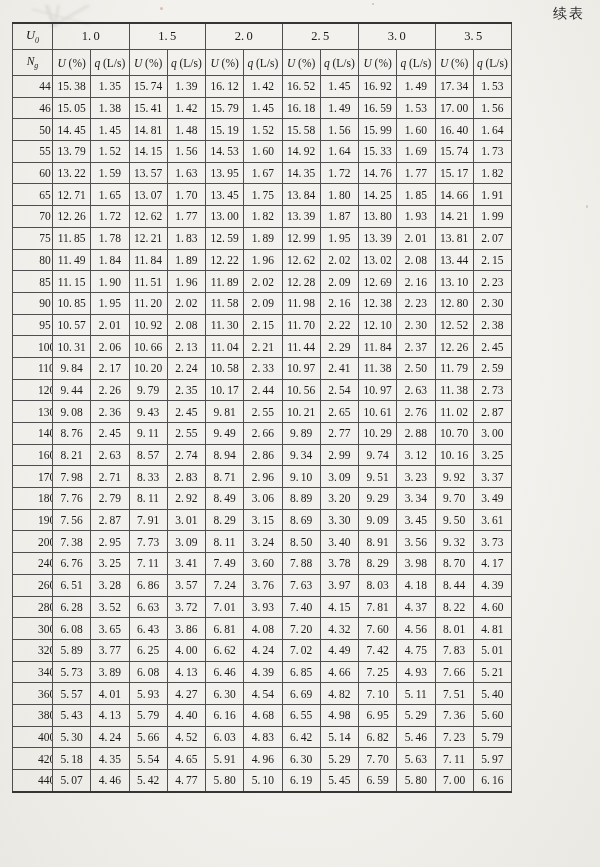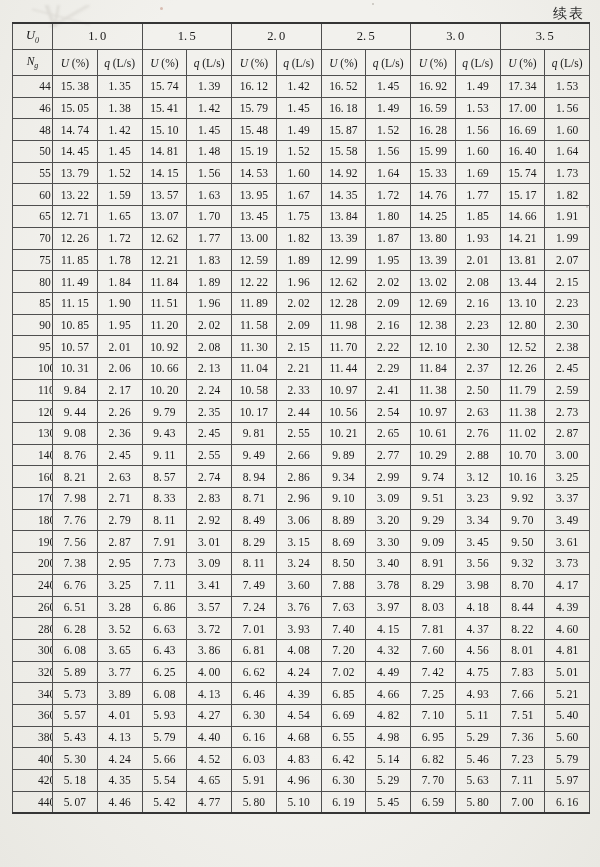--- a/index.html
+++ b/index.html
@@ -28,21 +28,21 @@
   .speck2{left:372px;top:3px;width:2px;height:2px;background:#9a9488;}
   .speck3{left:586px;top:205px;width:2px;height:3px;background:#aaa49a;}
 
   .continued{
     position:absolute;top:5px;right:15px;
     font-size:14px;color:#2b2b2b;letter-spacing:2px;
     font-family:Liberation Mono, monospace;
   }
 
   table.data{
-    position:absolute;left:12px;top:22px;width:578px;
+    position:absolute;left:12px;top:22px;width:500px;
     border-collapse:collapse;table-layout:fixed;
     border-top:2.5px solid #353535;
     border-bottom:2.5px solid #353535;
     border-left:1px solid #4b4b4b;
     border-right:1px solid #4b4b4b;
   }
   col.c-ng{width:40px;}
   th,td{
     border:1px solid #4f4f4f;
     text-align:center;vertical-align:middle;
@@ -136,35 +136,20 @@
           <td>15. 79</td>
           <td>1. 45</td>
           <td>16. 18</td>
           <td>1. 49</td>
           <td>16. 59</td>
           <td>1. 53</td>
           <td>17. 00</td>
           <td>1. 56</td>
         </tr>
         <tr>
-          <td class="ng">48</td>
-          <td>14. 74</td>
-          <td>1. 42</td>
-          <td>15. 10</td>
-          <td>1. 45</td>
-          <td>15. 48</td>
-          <td>1. 49</td>
-          <td>15. 87</td>
-          <td>1. 52</td>
-          <td>16. 28</td>
-          <td>1. 56</td>
-          <td>16. 69</td>
-          <td>1. 60</td>
-        </tr>
-        <tr>
           <td class="ng">50</td>
           <td>14. 45</td>
           <td>1. 45</td>
           <td>14. 81</td>
           <td>1. 48</td>
           <td>15. 19</td>
           <td>1. 52</td>
           <td>15. 58</td>
           <td>1. 56</td>
           <td>15. 99</td>

